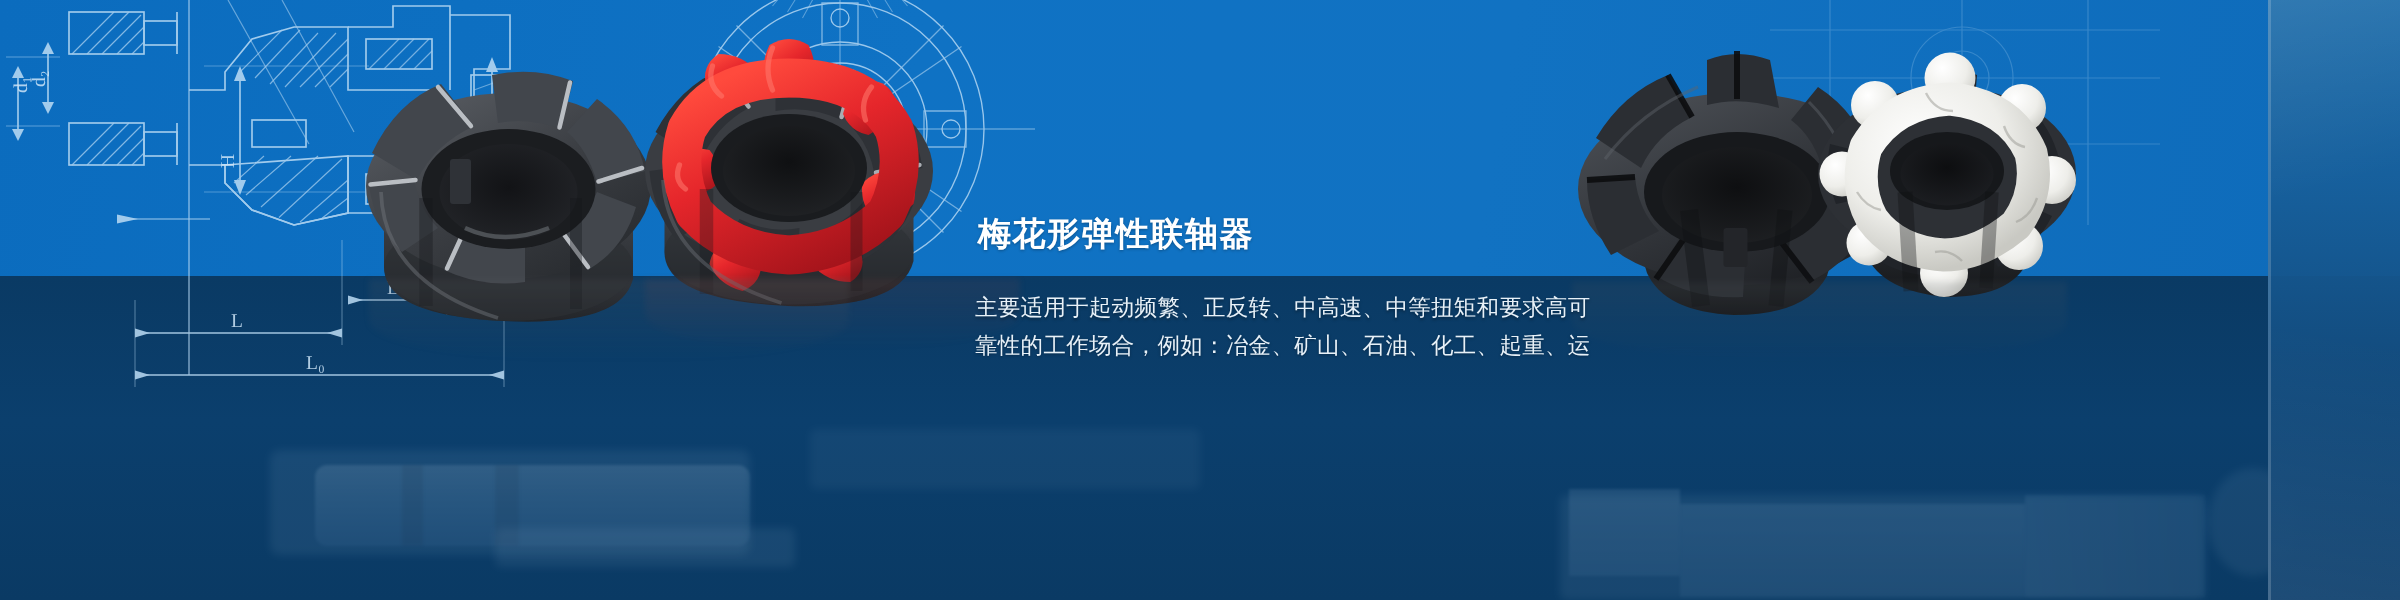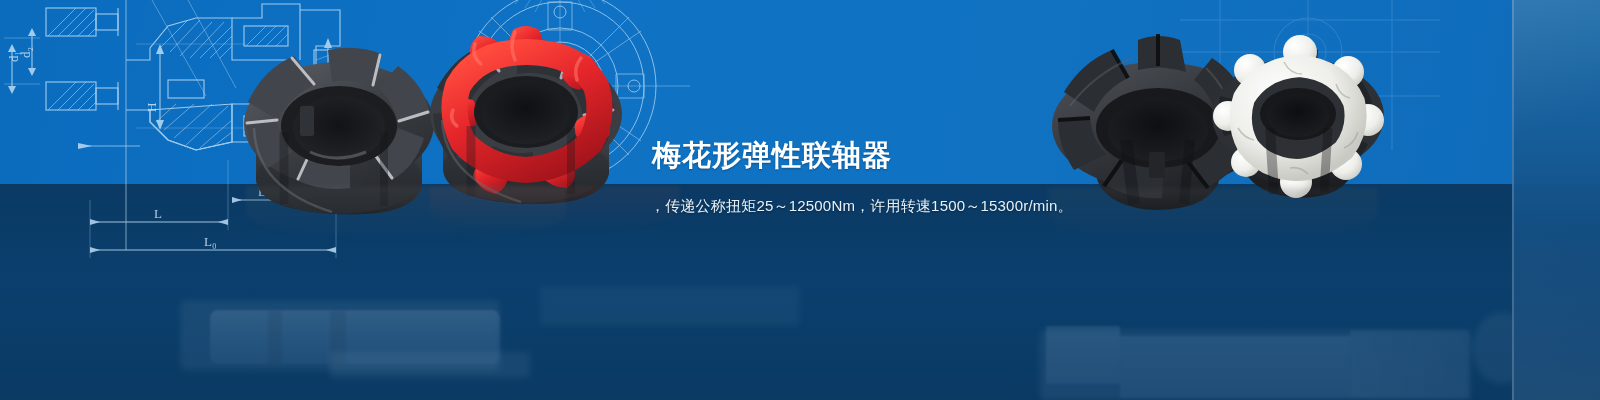--- a/index.html
+++ b/index.html
@@ -42,21 +42,21 @@
   .blueprint svg{display:block;}
   .blueprint-circles{position:absolute;left:455px;top:-14px;width:250px;height:210px;overflow:hidden;}
 
   
   .product{position:absolute;}
   .prod-svg{display:block;overflow:visible;}
 
   
   .title{
     position:absolute;left:652px;top:140px;
-    font-size:29px;line-height:31px;font-weight:bold;color:#ffffff;
+    font-size:22px;line-height:31px;font-weight:bold;color:#ffffff;
     letter-spacing:1px;white-space:nowrap;
     text-shadow:0 1px 2px rgba(0,0,0,.30);
   }
   .body-copy{
     position:absolute;left:650px;top:193px;width:420px;
     color:#e8f1f8;font-size:15px;line-height:25px;letter-spacing:.2px;
     text-shadow:0 1px 2px rgba(0,0,0,.35);
   }
   .body-copy p{margin:0;white-space:nowrap;}
 </style>
@@ -488,16 +488,17 @@
   <div style="position:absolute;left:430px;top:186px;width:250px;height:48px;opacity:.14;
               background:linear-gradient(180deg,#8a4a48 0%,rgba(40,44,50,0) 100%);
               border-radius:0 0 50% 50%;filter:blur(2px);"></div>
   <div style="position:absolute;left:1048px;top:188px;width:330px;height:54px;opacity:.16;
               background:linear-gradient(180deg,#545a61 0%,rgba(40,44,50,0) 100%);
               border-radius:0 0 50% 50%;filter:blur(2px);"></div>
 
   <div class="title">梅花形弹性联轴器</div>
 
   <div class="body-copy">
-    <p>，传递公称扭矩25～12500Nm，许用转速1500～15300r/min。</p>
+    <p>主要适用于起动频繁、正反转、中高速、中等扭矩和要求高可</p>
+    <p>靠性的工作场合，例如：冶金、矿山、石油、化工、起重、运</p>
   </div>
 
 </div>
 
 </body></html>

